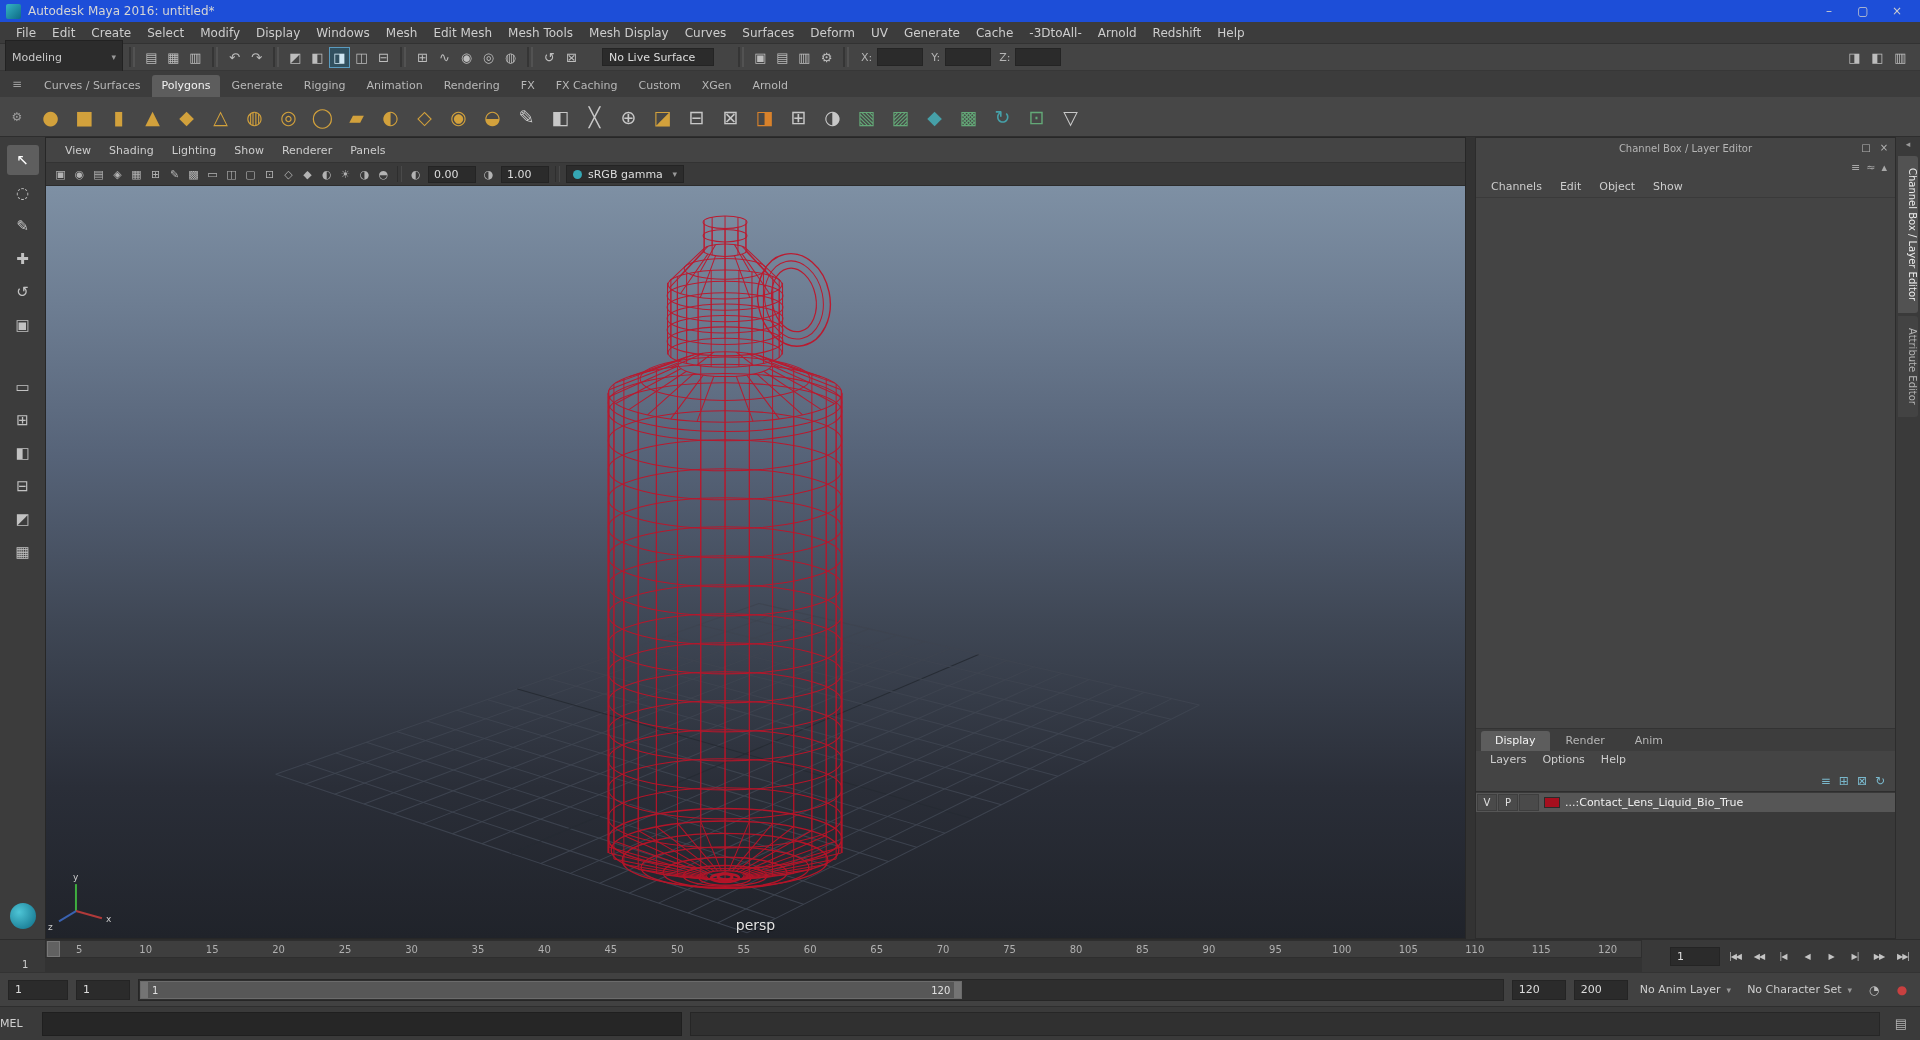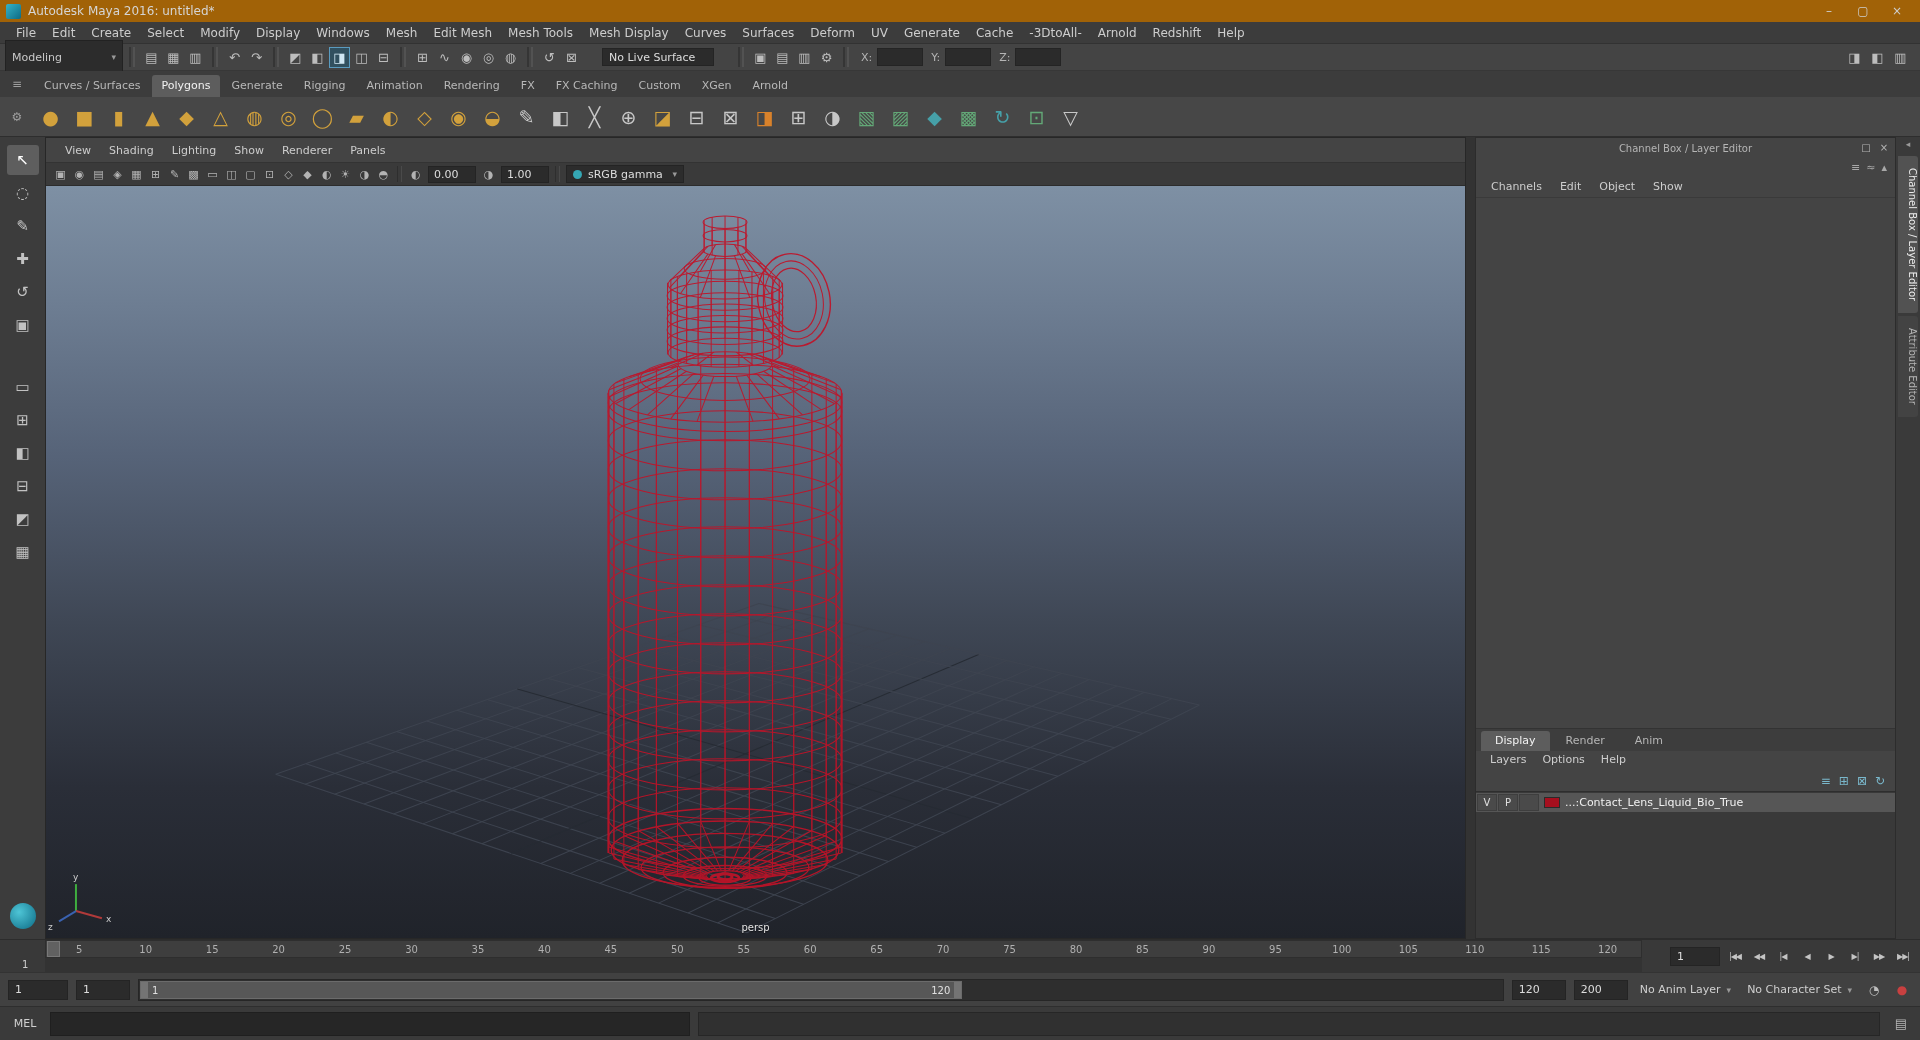--- a/index.html
+++ b/index.html
@@ -1,21 +1,21 @@
 <!DOCTYPE html>
 <html><head>
 <meta charset="utf-8">
 <style>
   *{box-sizing:border-box;margin:0;padding:0;}
   html,body{width:1920px;height:1040px;overflow:hidden;}
   body{font-family:"DejaVu Sans","Liberation Sans",sans-serif;font-size:11px;color:#c8c8c8;background:#373737;cursor:default;user-select:none;}
   .app{display:flex;flex-direction:column;width:1920px;height:1040px;}
 
   
-  .titlebar{height:22px;background:#a16207;display:flex;align-items:center;padding:0 6px;gap:7px;color:#d5d5d5;font-size:12px;flex:0 0 auto;}
+  .titlebar{height:22px;background:#1d4ed8;display:flex;align-items:center;padding:0 6px;gap:7px;color:#d5d5d5;font-size:12px;flex:0 0 auto;}
   .maya-badge{width:15px;height:15px;border-radius:2px;background:linear-gradient(135deg,#36b3c6,#0d6b85);flex:0 0 auto;}
   .title-text{flex:1;}
   .winbtns{display:flex;}
   .winbtn{width:34px;text-align:center;font-size:12px;color:#cfcfcf;padding:2px 0;}
 
   
   .menubar{height:22px;background:#3c3c3c;display:flex;align-items:center;padding-left:8px;border-bottom:1px solid #323232;flex:0 0 auto;font-size:12px;}
   .hstack{display:flex;align-items:center;}
   .menu-item{padding:2px 8px;color:#cdcdcd;}
 
@@ -59,21 +59,21 @@
   .vp-toolbar{height:24px;background:#3a3a3a;display:flex;align-items:center;gap:1px;padding:0 5px;border-top:1px solid #333;border-bottom:1px solid #2c2c2c;flex:0 0 auto;}
   .vp-icon{width:19px;height:19px;display:flex;align-items:center;justify-content:center;color:#b3b3b3;font-size:11px;}
   .vp-sep{width:5px;height:16px;border-left:1px solid #2e2e2e;border-right:1px solid #4a4a4a;margin:0 3px;}
   .vp-field{width:48px;height:17px;background:#2b2b2b;border:1px solid #242424;display:flex;align-items:center;padding:0 5px;color:#ddd;margin:0 2px;}
   .vp-dropdown{min-width:118px;height:18px;background:#2c2c2c;border:1px solid #242424;display:flex;align-items:center;gap:6px;padding:0 6px;margin-left:2px;}
   .vp-dropdown .lbl{flex:1;color:#ddd;}
   .teal-dot{width:9px;height:9px;border-radius:50%;background:#35a7b4;}
   .vp-canvas{flex:1;position:relative;min-height:0;
     background:linear-gradient(180deg,#7e90a4 0%,#6d7d92 16%,#566378 36%,#3f4755 58%,#2a2e38 80%,#20232a 100%);}
   .vp-canvas svg{position:absolute;inset:0;width:100%;height:100%;}
-  .persp-label{position:absolute;bottom:5px;left:50%;transform:translateX(-50%);color:#e2e2e2;font-size:10px;text-shadow:0 1px 1px #0008;}
+  .persp-label{position:absolute;bottom:5px;left:50%;transform:translateX(-50%);color:#e2e2e2;font-size:14px;text-shadow:0 1px 1px #0008;}
 
   
   .channelbox{width:421px;background:#444;display:flex;flex-direction:column;border:1px solid #2c2c2c;flex:0 0 auto;}
   .cb-header{height:20px;position:relative;display:flex;align-items:center;justify-content:center;color:#b5b5b5;font-size:10px;}
   .cb-header .hicons{position:absolute;right:4px;top:2px;display:flex;gap:4px;}
   .cb-hicon{width:14px;height:14px;display:flex;align-items:center;justify-content:center;color:#b5b5b5;font-size:10px;}
   .cb-iconrow{height:18px;display:flex;justify-content:flex-end;align-items:center;gap:6px;padding-right:8px;}
   .cb-micon{color:#a8a8a8;font-size:11px;}
   .cb-menus{height:22px;display:flex;align-items:center;padding-left:6px;border-bottom:1px solid #3a3a3a;}
   .cb-menu{padding:2px 9px;color:#cdcdcd;}
@@ -119,21 +119,21 @@
   .rs-range::before,.rs-range::after{content:"";position:absolute;top:0;bottom:0;width:7px;background:#747474;}
   .rs-range::before{left:0;}.rs-range::after{right:0;}
   .rs-min{position:absolute;left:11px;top:3px;font-size:10px;color:#e0e0e0;}
   .rs-max{position:absolute;right:11px;top:3px;font-size:10px;color:#e0e0e0;}
   .rs-drop{display:flex;align-items:center;gap:6px;color:#cfcfcf;padding:0 4px;}
   .rs-icon{width:20px;height:20px;display:flex;align-items:center;justify-content:center;font-size:12px;color:#bdbdbd;}
   .rs-icon.red{color:#c84040;}
 
   
   .commandline{height:34px;background:#3a3a3a;display:flex;align-items:center;border-top:1px solid #2e2e2e;flex:0 0 auto;}
-  .cl-label{width:50px;text-align:center;color:#cfcfcf;}
+  .cl-label{width:42px;color:#cfcfcf;}
   .cl-input{width:640px;height:24px;background:#262626;border:1px solid #1f1f1f;}
   .cl-result{flex:1;height:24px;background:#303030;border:1px solid #262626;margin:0 8px;}
   .cl-icon{width:26px;text-align:center;color:#b5b5b5;font-size:13px;margin-right:6px;}
   .helpline{height:26px;background:#3f3f3f;display:flex;align-items:center;padding:0 10px;color:#bfbfbf;border-top:1px solid #323232;flex:0 0 auto;}
   .hl-spacer{flex:1;}
   .hl-icon{color:#b0b0b0;font-size:13px;}
 </style>
 </head>
 <body>
 

